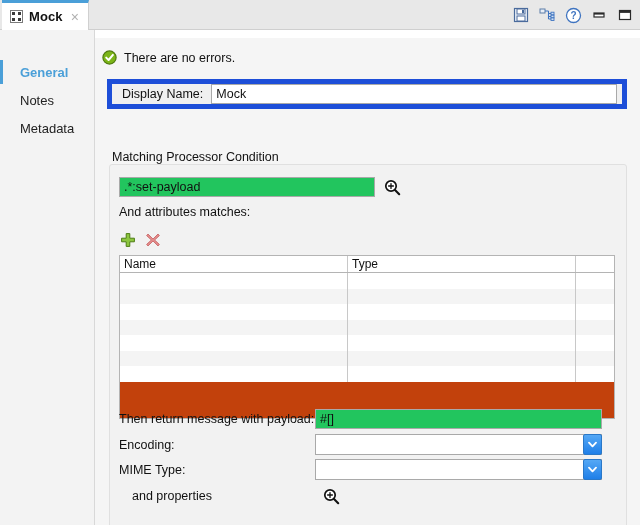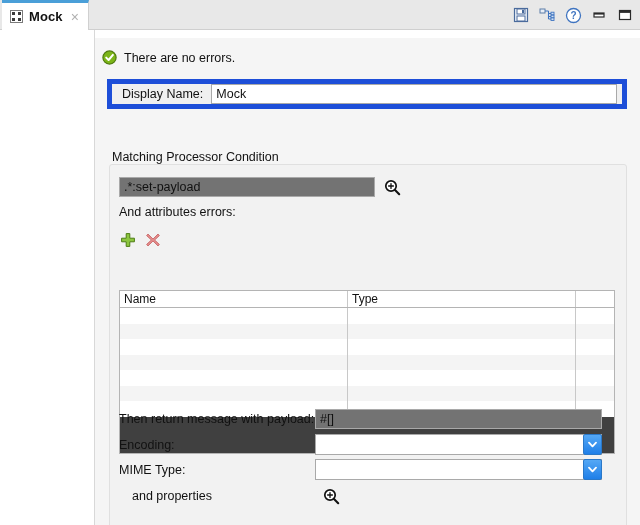--- a/index.html
+++ b/index.html
@@ -191,21 +191,21 @@
     position: absolute;
     display: flex;
     align-items: center;
   }
   .lbl {
     font-size: 12.5px;
     color: #111;
     white-space: nowrap;
   }
   .txtinput {
-    background: #737373;
+    background: #22c55e;
     border: 1px solid #a9a9a9;
     box-sizing: border-box;
     height: 20px;
     font-family: "Liberation Sans", sans-serif;
     font-size: 12.5px;
     color: #111;
     padding: 0 4px;
     line-height: 18px;
   }
 
@@ -250,25 +250,24 @@
     width: 17px; height: 17px;
     display: flex; align-items: center; justify-content: center;
     cursor: pointer;
   }
 
   
   .table {
     position: absolute;
     left: 9px; top: 90px;
     width: 496px; height: 164px;
-    background: #404040;
+    background: #c2410c;
     border: 1px solid #b4b4b4;
     box-sizing: border-box;
     overflow: hidden;
-    margin-top: 35px;
   }
   .thead {
     display: flex;
     height: 17px;
     background: #ffffff;
     border-bottom: 1px solid #b4b4b4;
     box-sizing: border-box;
   }
   .th {
     font-size: 12px;
@@ -351,20 +350,31 @@
       </span>
       <span class="tb-btn">
         <svg width="16" height="16" viewBox="0 0 16 16">
           <rect x="2.5" y="3.5" width="11" height="9" fill="#ffffff" stroke="#2b2b2b" stroke-width="1.2"></rect>
           <rect x="2.5" y="3.5" width="11" height="2.4" fill="#2b2b2b"></rect>
         </svg>
       </span>
     </div>
   </div>
 
+  <div class="sidebar">
+    <div class="side-item first active">
+      <span>General</span>
+    </div>
+    <div class="side-item">
+      <span>Notes</span>
+    </div>
+    <div class="side-item">
+      <span>Metadata</span>
+    </div>
+  </div>
   <div class="side-divider"></div>
 
   <div class="content">
 
     <div class="status-row">
       <span class="ok-icon">
         <svg width="15" height="15" viewBox="0 0 15 15">
           <circle cx="7.5" cy="7.5" r="6.6" fill="#7cb518" stroke="#4f7a0f" stroke-width="1.2"></circle>
           <path d="M4.2 7.6 L6.6 10 L10.9 4.9" stroke="#ffffff" stroke-width="2" fill="none" stroke-linecap="round" stroke-linejoin="round"></path>
         </svg>
@@ -386,21 +396,21 @@
         <span class="mag-btn">
           <svg width="17" height="17" viewBox="0 0 17 17">
             <circle cx="7" cy="7" r="5.2" fill="#ffffff" stroke="#111111" stroke-width="1.7"></circle>
             <path d="M11 11 L15.2 15.2" stroke="#111111" stroke-width="2.1" stroke-linecap="round"></path>
             <path d="M7 4.6 V9.4 M4.6 7 H9.4" stroke="#111111" stroke-width="1.3" stroke-linecap="round"></path>
           </svg>
         </span>
       </div>
 
       <div class="row" style="left:9px; top:40px;">
-        <span class="lbl">And attributes errors:</span>
+        <span class="lbl">And attributes matches:</span>
       </div>
 
       <div class="icon-row" style="left:9px; top:66px;">
         <span class="mini-btn">
           <svg width="16" height="16" viewBox="0 0 16 16">
             <path d="M6.2 1.6 H9.8 V6.2 H14.4 V9.8 H9.8 V14.4 H6.2 V9.8 H1.6 V6.2 H6.2 Z" fill="#8cc63f" stroke="#4e7d14" stroke-width="1"></path>
           </svg>
         </span>
         <span class="mini-btn">
           <svg width="16" height="16" viewBox="0 0 16 16">

